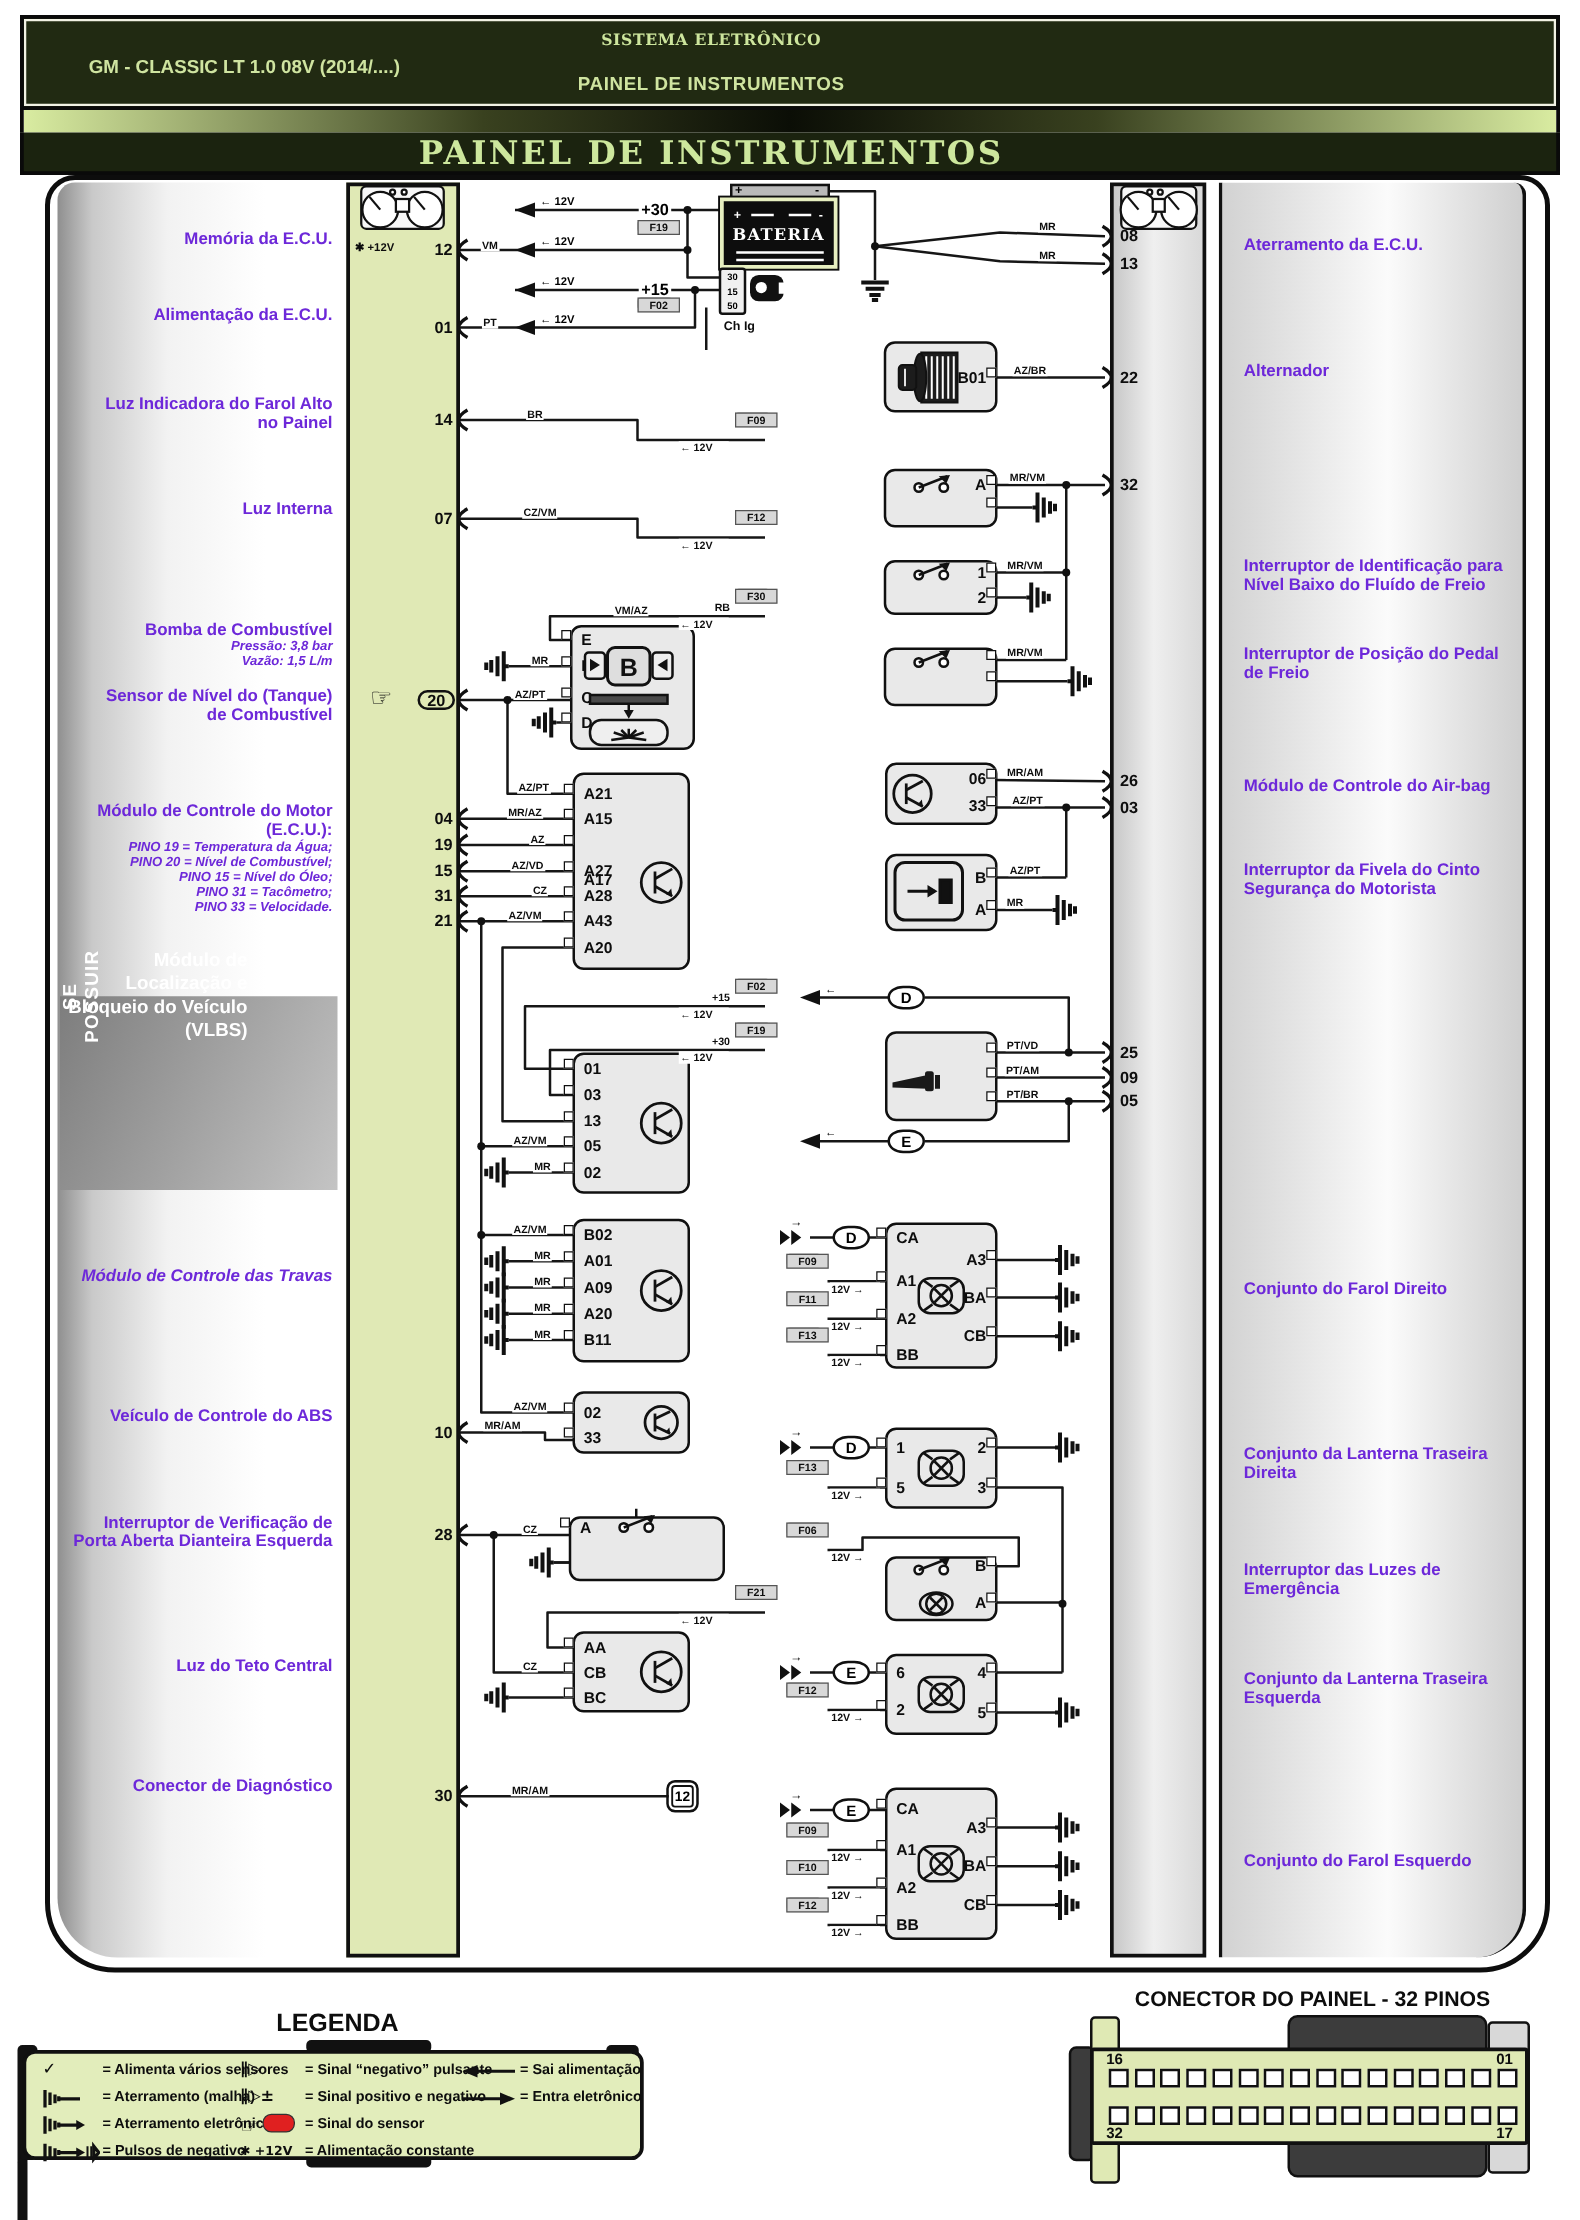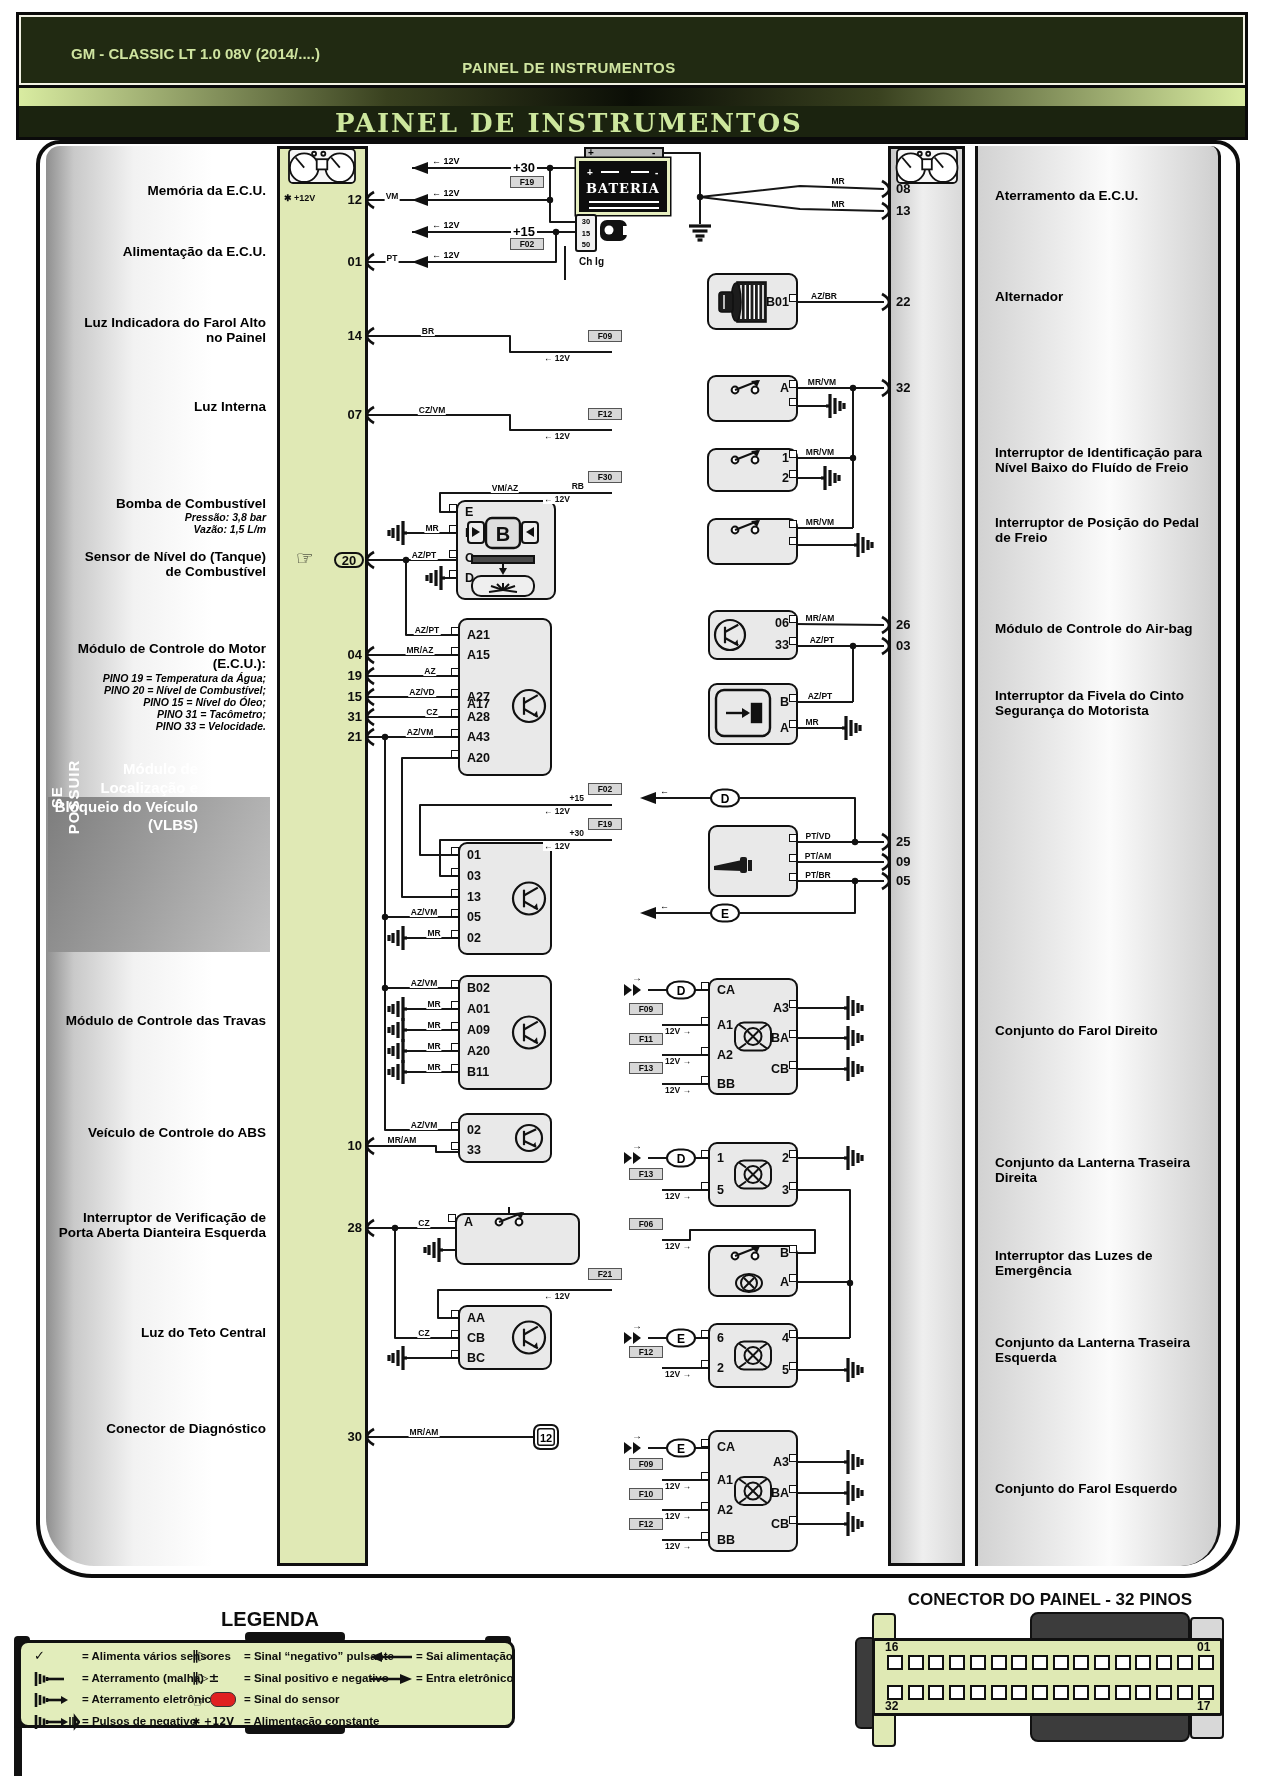--- a/index.html
+++ b/index.html
@@ -21,21 +21,21 @@
   .htitle{left:0;top:2px;width:1100px;text-align:center;font:bold 26px "DejaVu Serif",serif;
           color:#cde79d;letter-spacing:2px}
   .page{left:36px;top:140px;width:1204px;height:1438px;border:4px solid #0d0d0d;border-radius:24px 24px 56px 56px;background:#fff}
   .panelL{left:46px;top:146px;width:231px;height:1420px;border-radius:14px 0 0 48px;
           background:linear-gradient(90deg,#8f8f8f 0%,#c9c9c9 12%,#f2f2f2 38%,#ffffff 72%)}
   .stripL{left:277px;top:146px;width:91px;height:1420px;background:#e0e9b5;border:3px solid #101010}
   .stripR{left:888px;top:146px;width:77px;height:1420px;border:3px solid #101010;
           background:linear-gradient(90deg,#c8c8c8,#efefef 45%,#d9d9d9)}
   .panelR{left:975px;top:146px;width:246px;height:1420px;border-left:3px solid #101010;border-right:3px solid #101010;
           background:linear-gradient(90deg,#d2d2d2,#fbfbfb 55%,#cfcfcf);border-radius:0 10px 40px 0}
-  .lbl{font:bold 13.5px "Liberation Sans",sans-serif;color:#000000;line-height:1.14}
+  .lbl{font:bold 13.5px "Liberation Sans",sans-serif;color:#6d28d9;line-height:1.14}
   .lbl .i{font:italic bold 10.5px "Liberation Sans",sans-serif;display:block}
   .pinnum{font:bold 13px "Liberation Sans",sans-serif;color:#0d0d0d}
   .wl{font:bold 8.5px "Liberation Sans",sans-serif;color:#0d0d0d;background:#fff;padding:0 1px;
       transform:translate(-50%,-50%);white-space:nowrap}
   .pw{font:bold 13px "Liberation Sans",sans-serif;background:#fff;padding:0 2px;transform:translate(-50%,-52%);white-space:nowrap}
   .module{background:#e9e9e9;border:2.5px solid #101010;border-radius:9px}
   .pinsq{width:8px;height:8px;background:#fff;border:1.7px solid #101010;transform:translate(-50%,-50%)}
   .pinlab{font:bold 12.5px "Liberation Sans",sans-serif;color:#0d0d0d;transform:translateY(-50%);white-space:nowrap}
   .fuse{width:34px;height:22px}
   .fuse .amp{left:3px;top:0;width:28px;height:10px;background:#8c8c8c;border:1px solid #333;border-radius:3px;
@@ -55,20 +55,21 @@
   .lic{font:bold 13px "DejaVu Sans",sans-serif;color:#0d0d0d;white-space:nowrap}
   .ctitle{font:bold 17px "Liberation Sans",sans-serif;color:#0d0d0d;text-align:center}
   .cpin{width:16px;height:15px;background:#fff;border:2px solid #101010}
   .redpill{width:24px;height:13px;background:#e02020;border:1.5px solid #333;border-radius:7px;display:inline-block}
 </style>
 </head>
 <body>
 
 <div id="stage">
   <div class="hdr">
+    <div class="hsys">SISTEMA ELETRÔNICO</div>
     <div class="hmodel">GM - CLASSIC LT 1.0 08V (2014/....)</div>
     <div class="hsub">PAINEL DE INSTRUMENTOS</div>
   </div>
   <div class="hband"></div>
   <div class="htitleband">
     <div class="htitle">PAINEL DE INSTRUMENTOS</div>
   </div>
   <div class="page"></div>
   <div class="panelL"></div>
   <div class="stripL"></div>
@@ -440,21 +441,21 @@
     <div class="lbl" style="left: 48px; top: 641px; width: 218px; text-align: right;">
       <span style="display: block;">Módulo de Controle do Motor</span>
       <span style="display: block;">(E.C.U.):</span>
       <span class="i">PINO 19 = Temperatura da Água;</span>
       <span class="i">PINO 20 = Nível de Combustível;</span>
       <span class="i">PINO 15 = Nível do Óleo;</span>
       <span class="i">PINO 31 = Tacômetro;</span>
       <span class="i">PINO 33 = Velocidade.</span>
     </div>
     <div class="lbl" style="left: 48px; top: 1013px; width: 218px; text-align: right;">
-      <span style="display: block;">Módulo de Controle das Travas</span>
+      <span style="display: block; font-style: italic;">Módulo de Controle das Travas</span>
     </div>
     <div class="lbl" style="left: 48px; top: 1125px; width: 218px; text-align: right;">
       <span style="display: block;">Veículo de Controle do ABS</span>
     </div>
     <div class="lbl" style="left: 48px; top: 1210px; width: 218px; text-align: right;">
       <span style="display: block;">Interruptor de Verificação de</span>
       <span style="display: block;">Porta Aberta Dianteira Esquerda</span>
     </div>
     <div class="lbl" style="left: 48px; top: 1325px; width: 218px; text-align: right;">
       <span style="display: block;">Luz do Teto Central</span>

